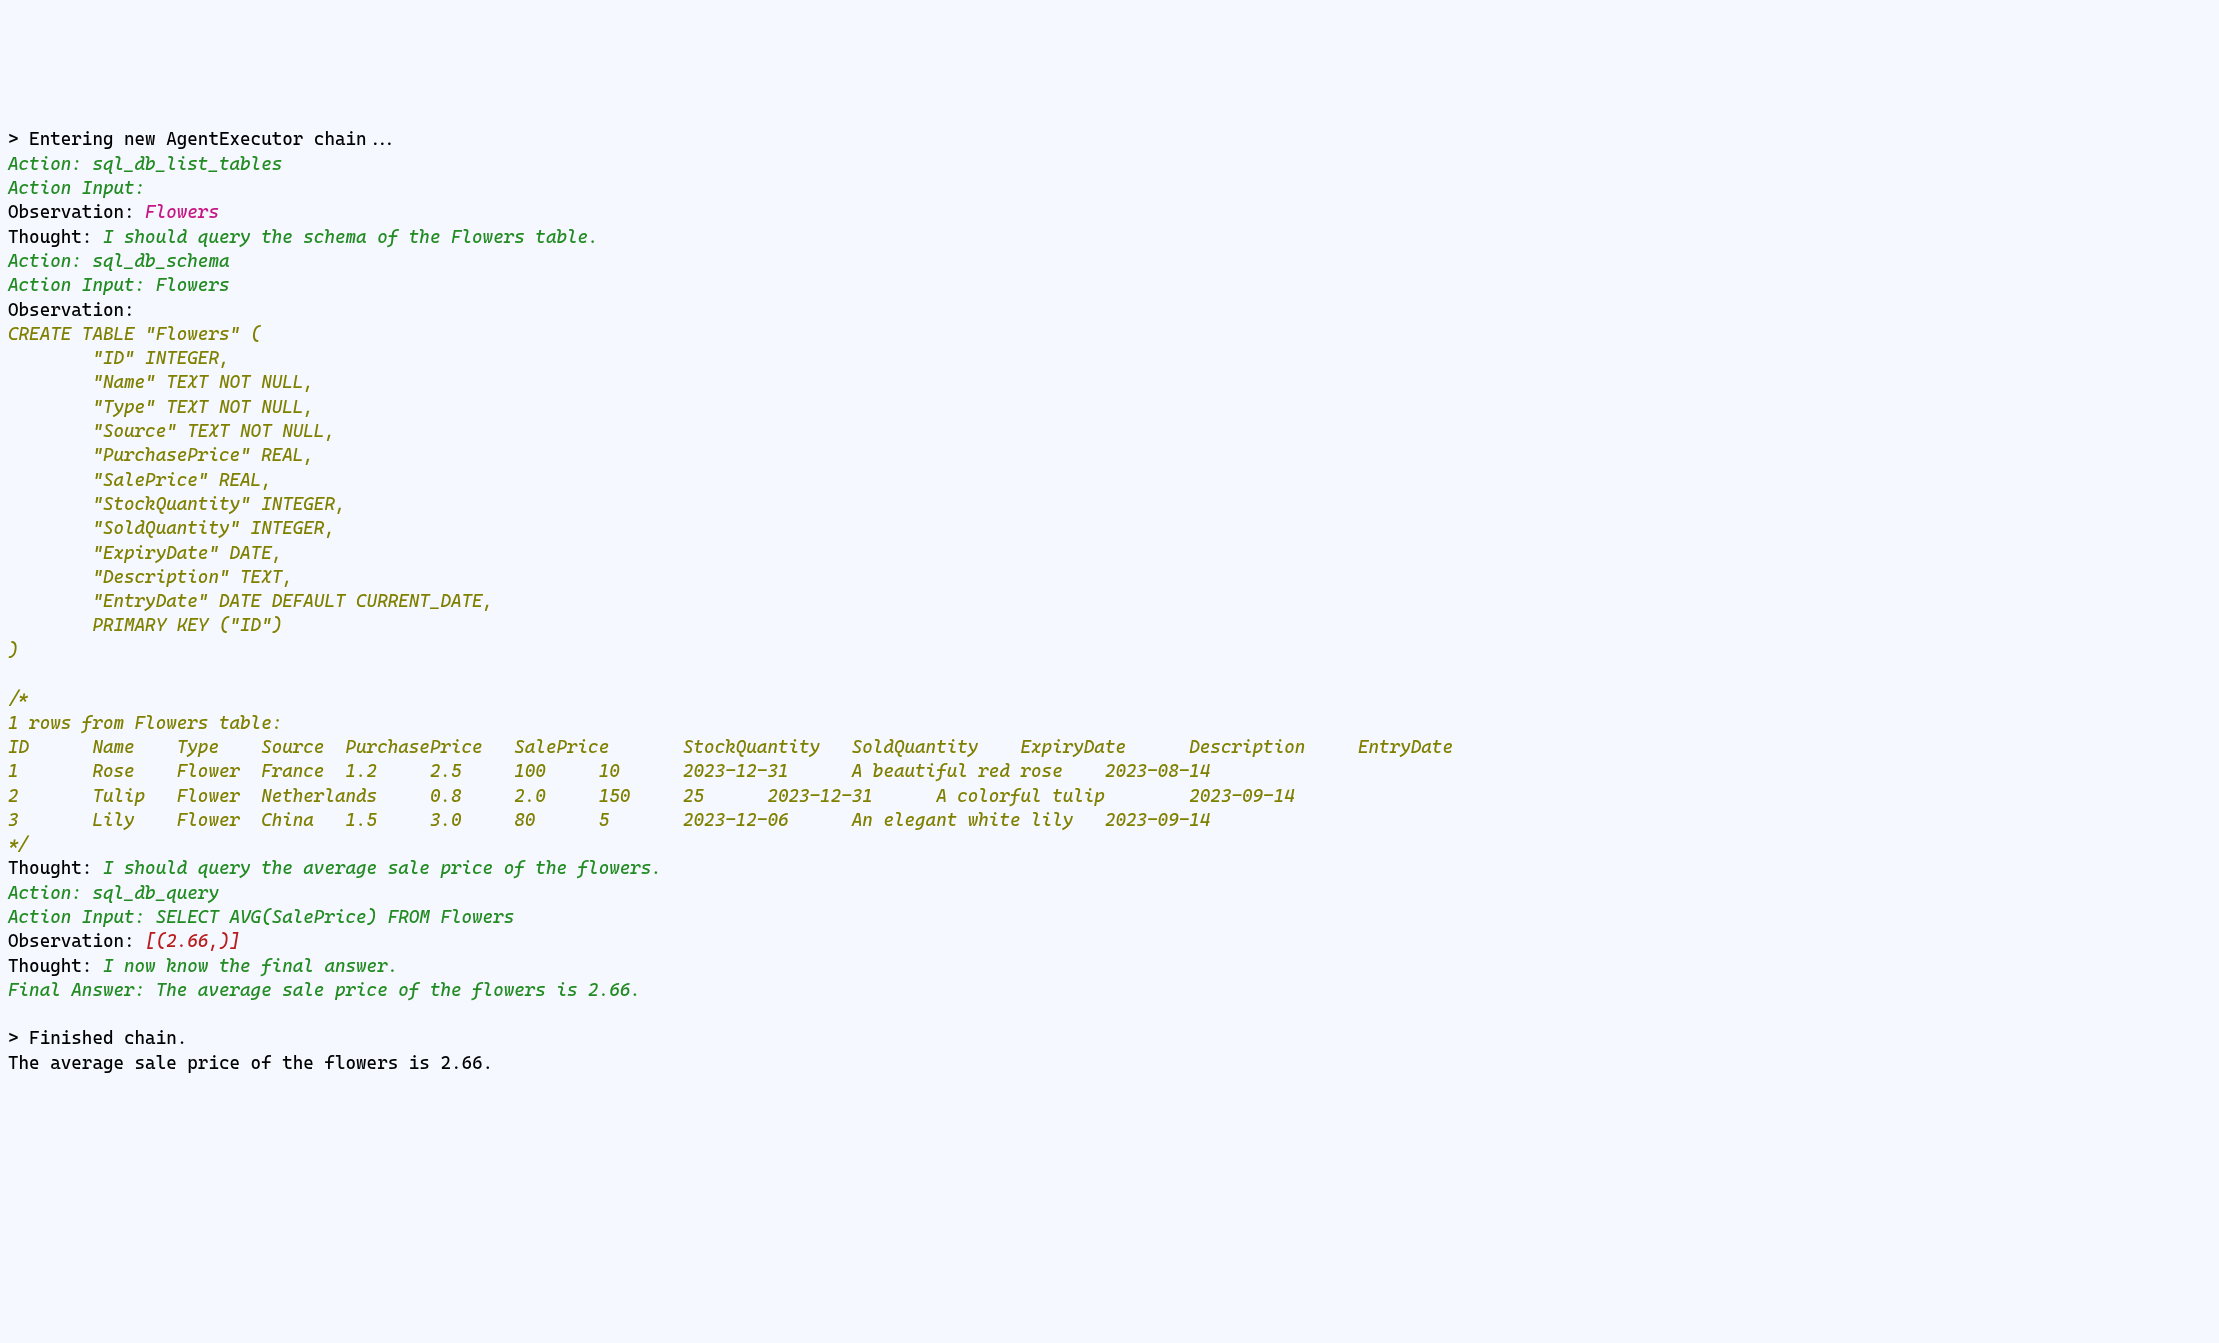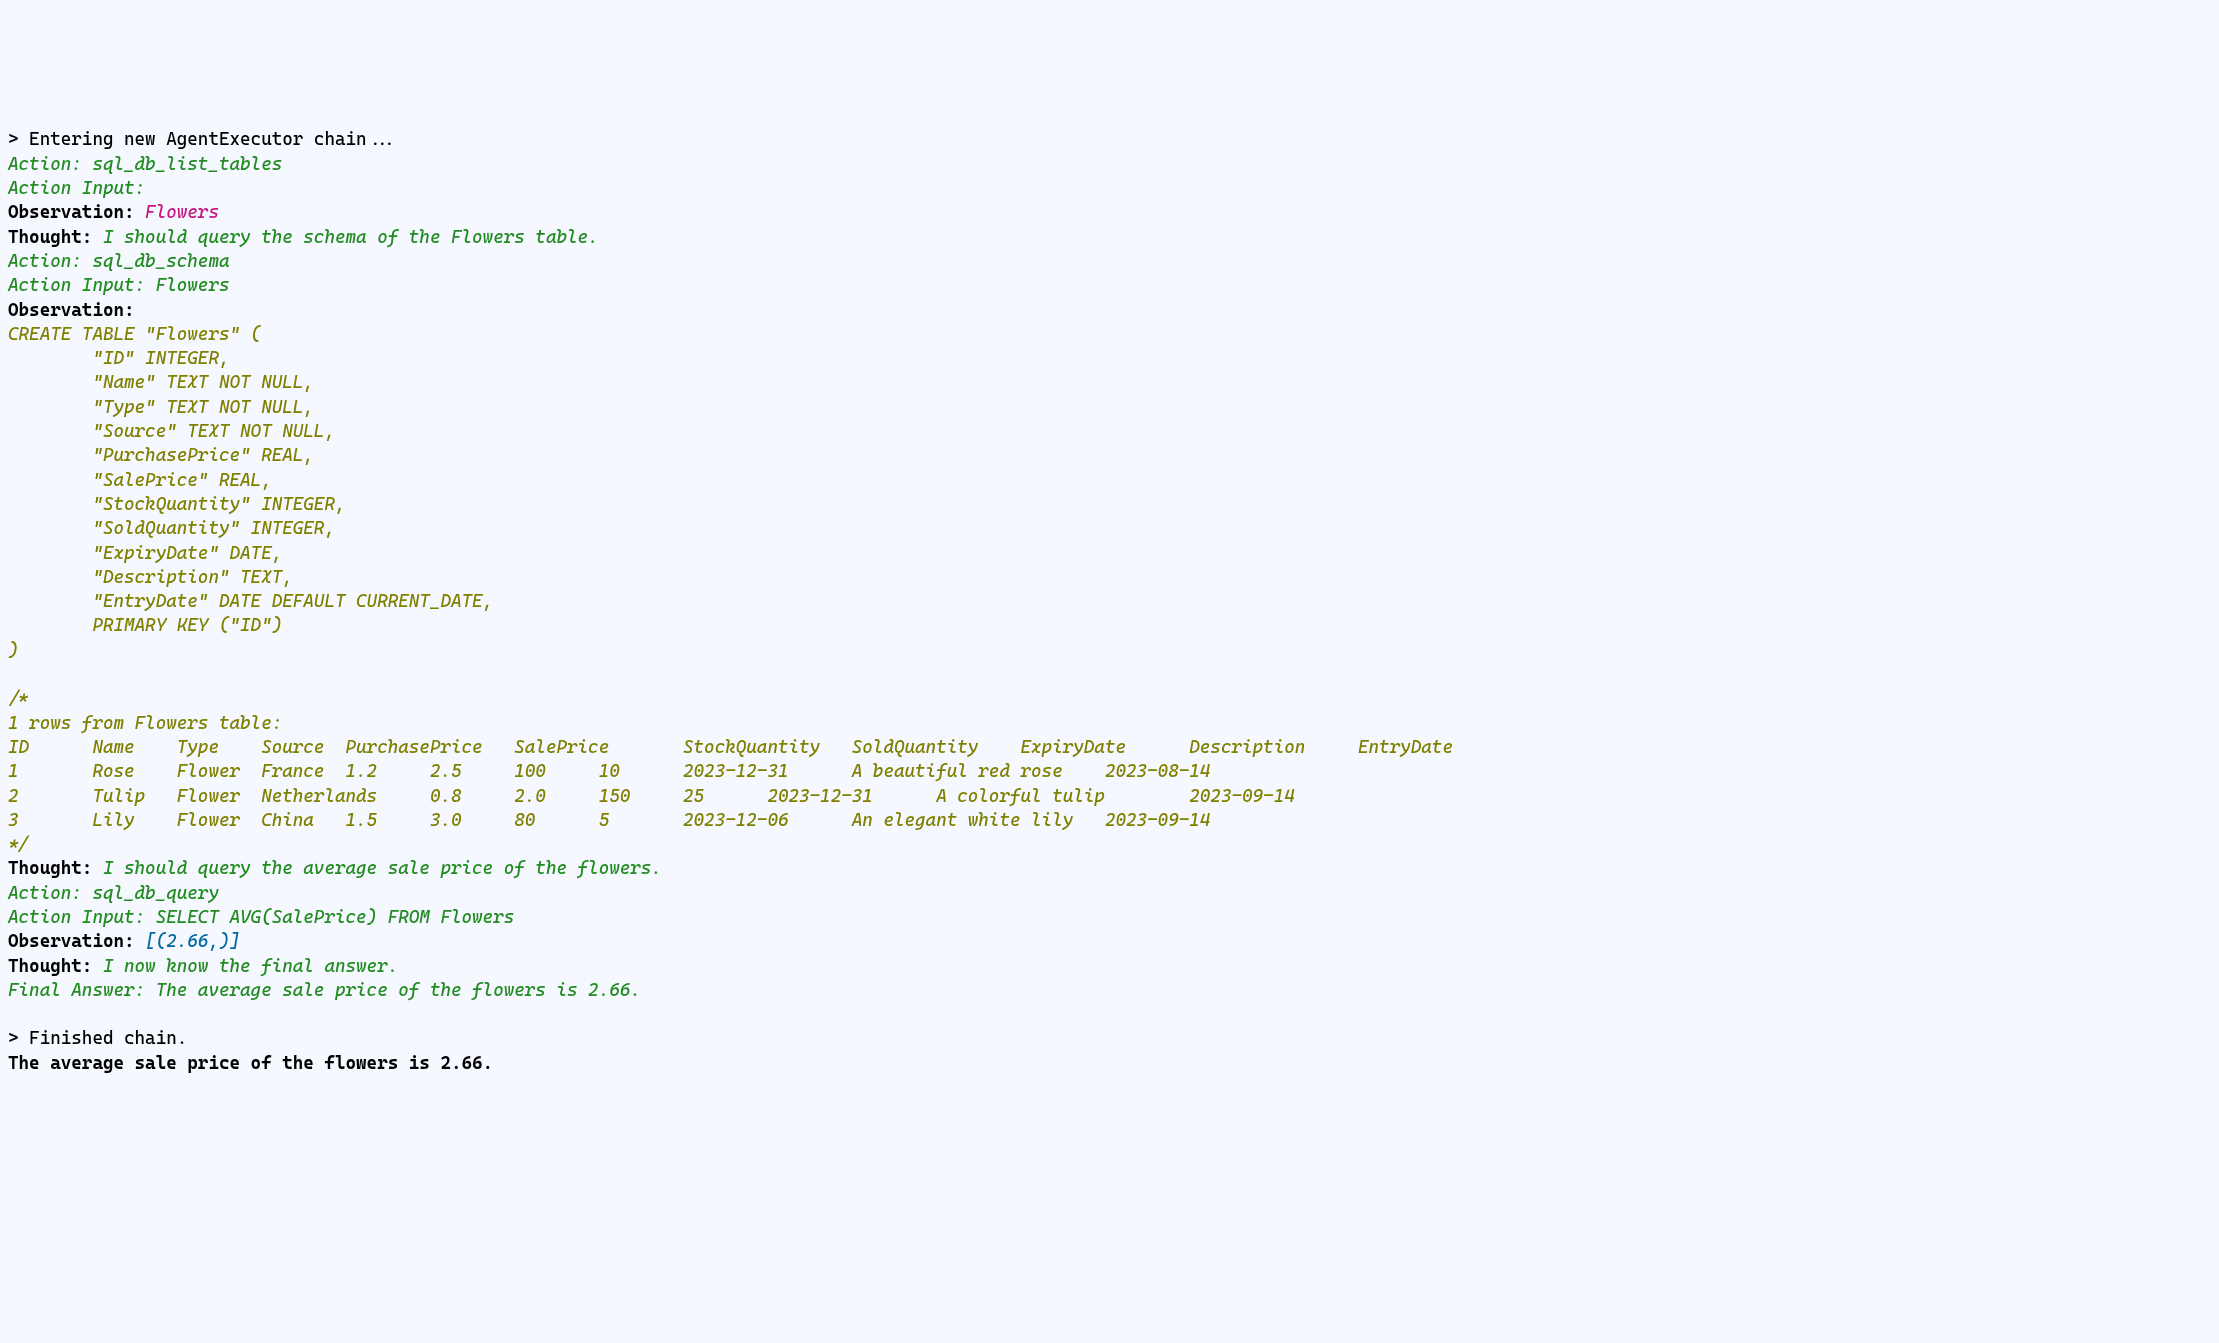--- a/index.html
+++ b/index.html
@@ -9,26 +9,26 @@
       line-height: 1.35;
       margin: 0;
       padding: 6px 8px;
       white-space: pre;
     }
     .black { color: #000; }
     .bold { font-weight: normal; }
     .italic { font-style: italic; margin-top: 36px; }
     .green { color: #228B22; }
     .olive { color: #808000; }
-    .blue { color: #0369a1; }
+    .blue { color: #b91c1c; }
     .purple { color: #C71585; }
     .container {
       display: block;
     }
-    span { white-space: pre; font-weight: bold; }
+    span { white-space: pre; }
   </style>
 </head>
 <body>
 
 
 
 <div class="container">
 <span class="black bold">&gt; Entering new AgentExecutor chain...</span>
 <span class="green bold italic">Action: </span><span class="green bold italic">sql_db_list_tables</span>
 <span class="green bold italic">Action Input: </span>

